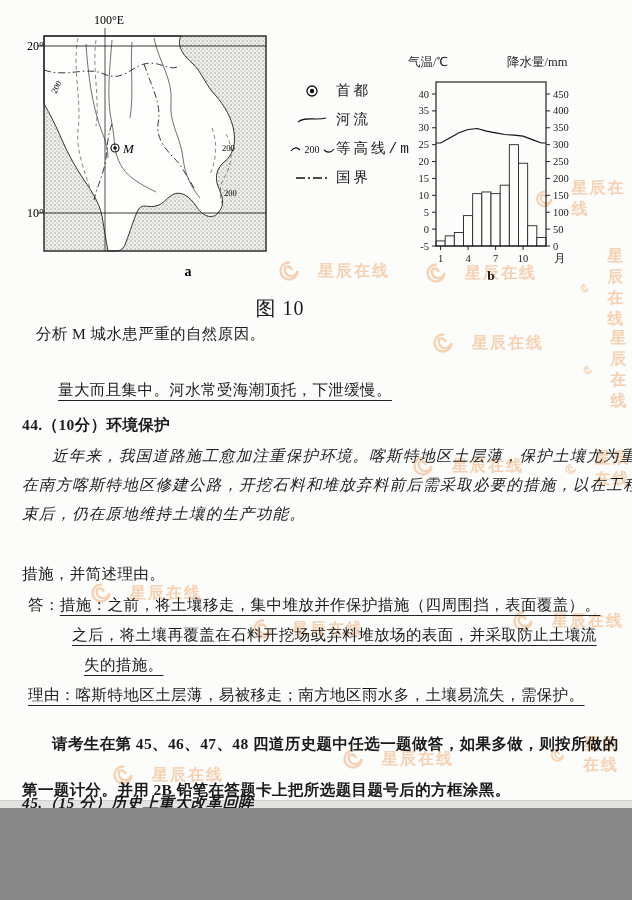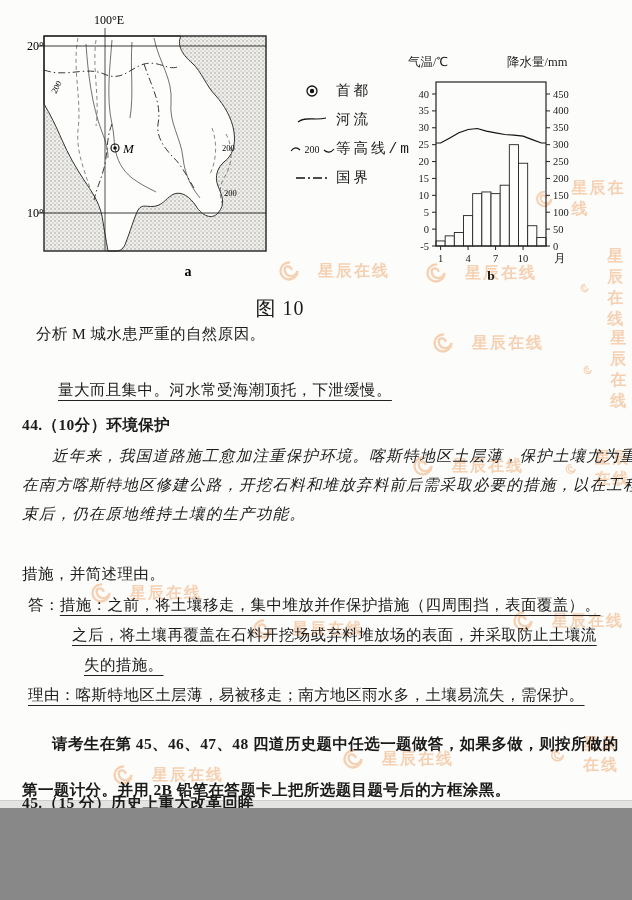--- a/index.html
+++ b/index.html
@@ -214,21 +214,21 @@
   <div class="tl kai" style="left:22px;top:503px;">束后，仍在原地维持土壤的生产功能。</div>
   <div class="tl" style="left:22px;top:563px;">措施，并简述理由。</div>
   <div class="tl" style="left:28px;top:594px;"><span>答：</span><span class="ul">措施：之前，将土壤移走，集中堆放并作保护措施（四周围挡，表面覆盖）。</span></div>
   <div class="tl" style="left:72px;top:625px;font-family:Liberation Mono, monospace;"><span class="ul">之后，将土壤再覆盖在石料开挖场或弃料堆放场的表面，并采取防止土壤流</span></div>
   <div class="tl" style="left:84px;top:654px;"><span class="ul">失的措施。</span></div>
   <div class="tl" style="left:28px;top:684px;"><span class="ul">理由：喀斯特地区土层薄，易被移走；南方地区雨水多，土壤易流失，需保护。</span></div>
 
   <div class="tl bold" style="left:52px;top:733px;">请考生在第 45、46、47、48 四道历史题中任选一题做答，如果多做，则按所做的</div>
   <div class="tl bold" style="left:22px;top:779px;">第一题计分。并用 2B 铅笔在答题卡上把所选题目题号后的方框涂黑。</div>
 
-  <div class="tl bold" style="left:22px;top:792px;">45.（15 分）历史上重大改革回眸</div>
+  <div class="tl bold" style="left:22px;top:792px;font-style:italic;">45.（15 分）历史上重大改革回眸</div>
   <div class="tl bold kai" style="left:22px;top:821px;">材料</div>
   <div class="tl kai" style="left:48px;top:851px;">从秦朝铸造“半两”钱开始，铜币主要以重量为名。汉代的“五铢”钱，“重如其</div>
 
   <div class="pagenum">-67-</div>
   <div class="scan-edge"></div>
 <div class="wm" style="left: 535px; top: 178px;">
       <svg width="22" height="22" viewBox="0 0 22 22">
         <path d="M11,2.5 A8.5,8.5 0 1,0 19.5,11 A6.5,6.5 0 1,1 7,7.5 A4,4 0 0,1 13.5,9" fill="none" stroke="#f3af79" stroke-width="2.4" stroke-linecap="round"></path>
       </svg>
       <span>星辰在线</span>

